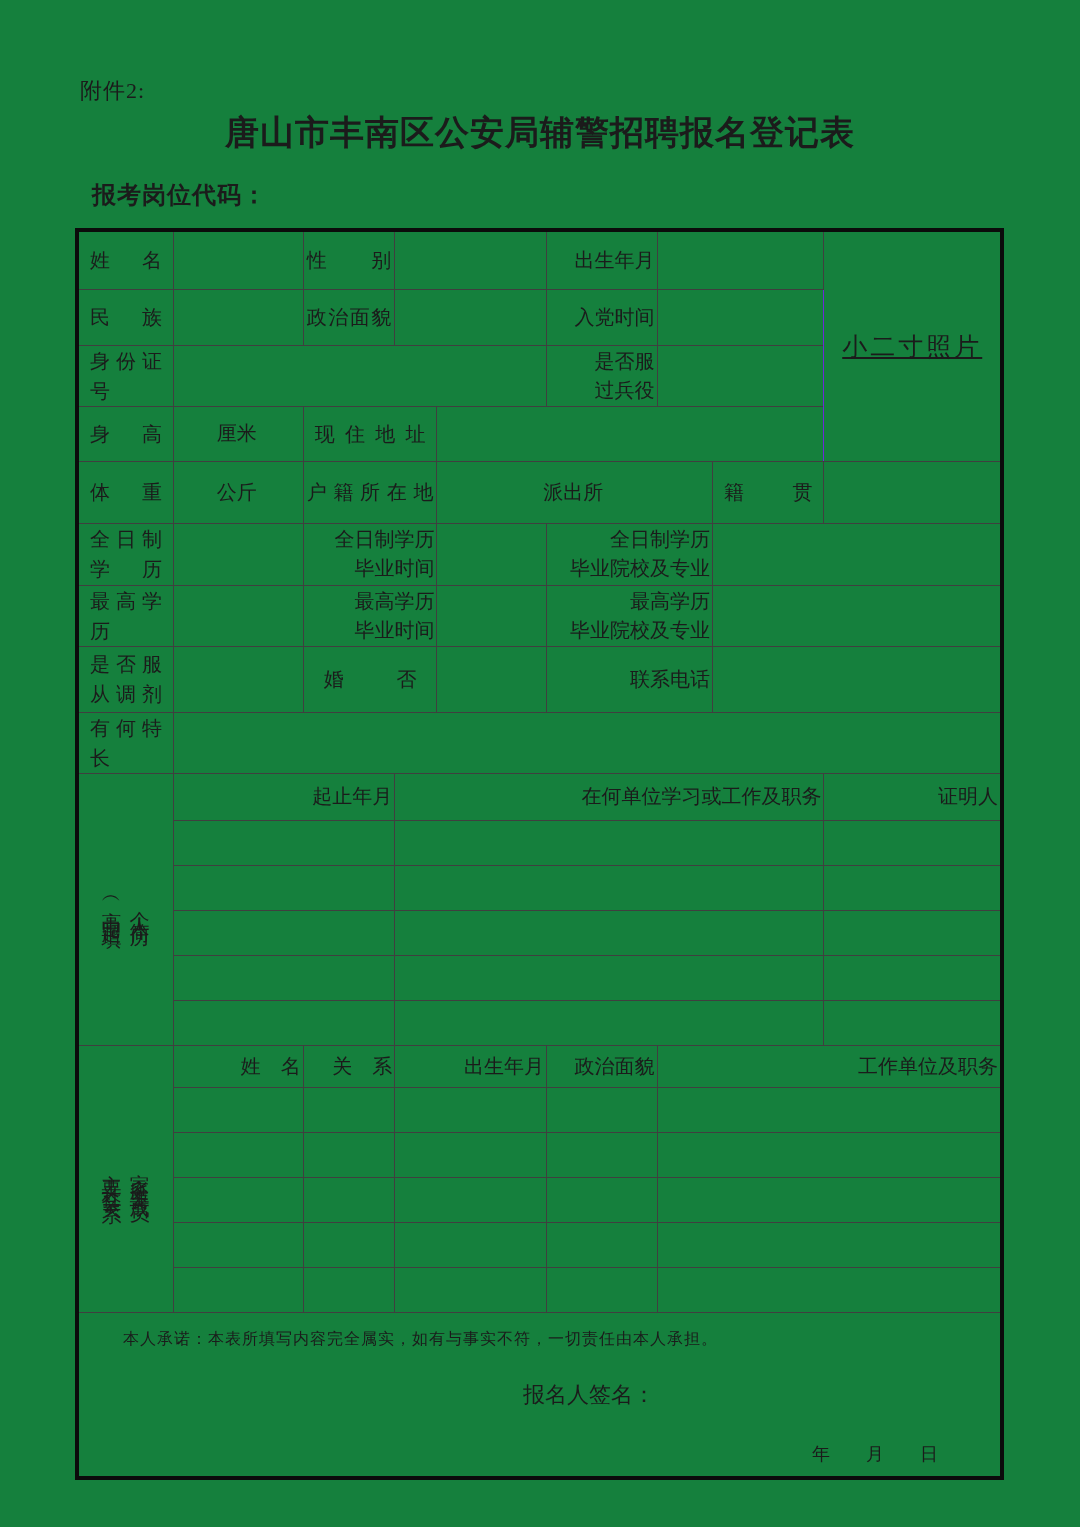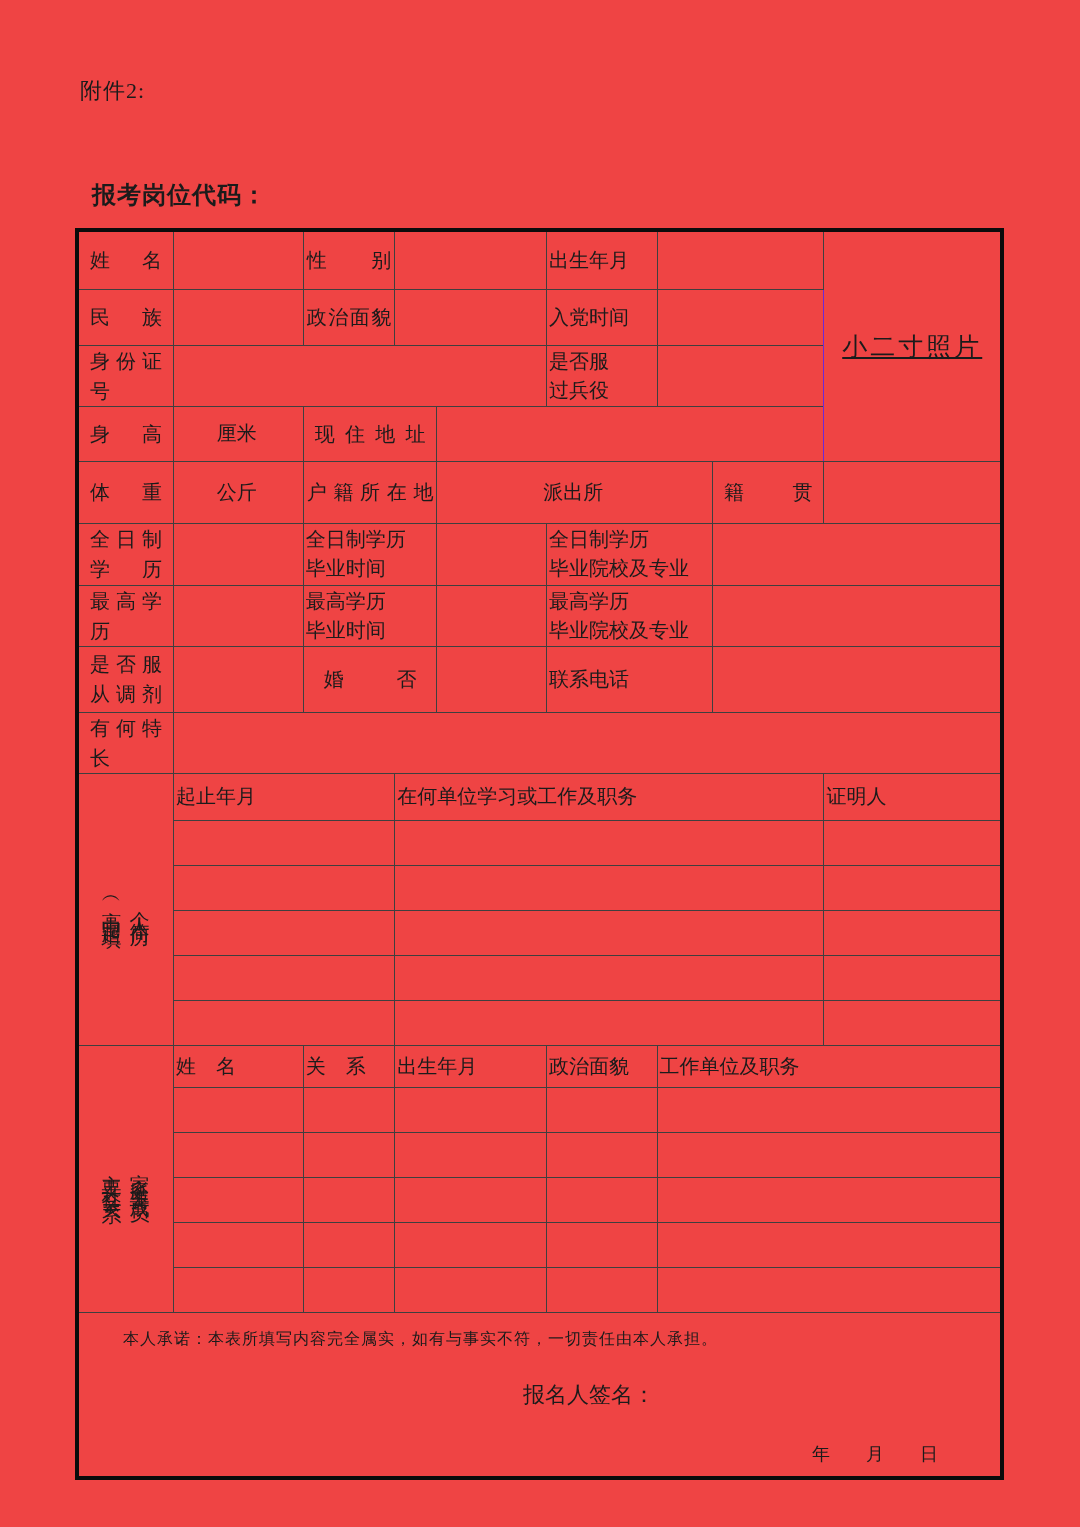--- a/index.html
+++ b/index.html
@@ -1,21 +1,21 @@
 <!DOCTYPE html>
 <html lang="zh"><head>
 <meta charset="utf-8">
 <style>
   html,body { margin:0; padding:0; background:#ffffff; }
   body {
     width:1080px; height:1527px;
     font-family:"Liberation Serif","DejaVu Serif",serif;
     color:#1b1b1b;
   }
-  .page { position:relative; width:1080px; height:1527px; background:#ef4444; overflow:hidden; }
+  .page { position:relative; width:1080px; height:1527px; background:#15803d; overflow:hidden; }
 
   .attachment { position:absolute; left:80px; top:76px; font-size:22px; letter-spacing:1px; }
   .title {
     position:absolute; left:0; right:0; top:110px; margin:0;
     text-align:center; font-size:34px; font-weight:bold; letter-spacing:1px;
   }
   .pos-code {
     position:absolute; left:92px; top:179px; font-size:24px; font-weight:bold;
     font-family:"Liberation Sans","DejaVu Sans",sans-serif; letter-spacing:1px;
   }
@@ -28,40 +28,41 @@
   td {
     border:1px solid #3f3f3f; padding:0;
     font-size:20px; vertical-align:middle; overflow:hidden;
   }
   .lbl {
     text-align:justify; text-align-last:justify;
     padding:0 11px; white-space:pre-line; line-height:30px;
   }
   .lbl.tight { padding:0 3px; }
   .lbl.pad20 { padding:0 20px; }
-  .clabel { text-align:left; padding:0 2px; white-space:pre-line; line-height:29px; }
+  .clabel { text-align:right; padding:0 2px; white-space:pre-line; line-height:29px; }
   .unit { text-align:center; padding-right:3px; }
   .photo { text-align:center; font-size:25px; letter-spacing:3px; border-left:1px solid #6d28d9;text-decoration:underline; }
   .side { text-align:center; }
   .vtext {
     display:inline-block; writing-mode:vertical-rl;
     letter-spacing:6px; line-height:28px; white-space:pre-line; text-align:center;
     font-size:20px;
   }
   .promise-cell { vertical-align:top; }
   .promise-line { margin:16px 0 0 44px; font-size:16px; letter-spacing:1px; }
   .sign-line { margin:30px 0 0 444px; font-size:22px; }
   .date-line { margin:32px 62px 0 0; text-align:right; font-size:18px; }
 </style>
 </head>
 <body>
 
 <div class="page">
 
   <div class="attachment">附件2:</div>
+  <h1 class="title">唐山市丰南区公安局辅警招聘报名登记表</h1>
   <div class="pos-code">报考岗位代码：</div>
 
   <table class="form">
     <colgroup>
       <col style="width:96px">
         <col style="width:129px">
         <col style="width:91px">
       <col style="width:42px">
         <col style="width:109px">
         <col style="width:110px">

